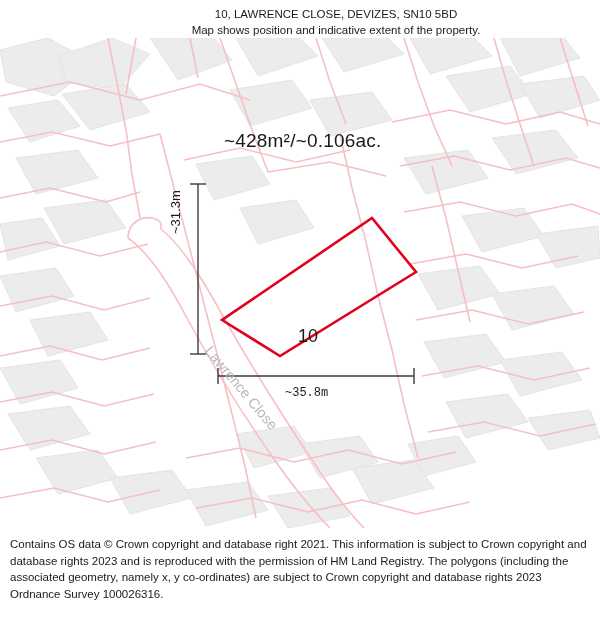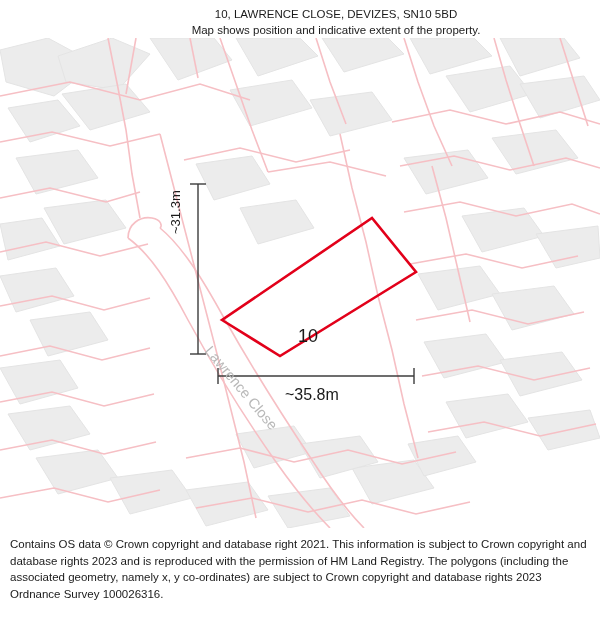--- a/index.html
+++ b/index.html
@@ -86,23 +86,24 @@
     font-size: 13px;
     color: #1a1a1a;
     transform: rotate(-90deg);
     transform-origin: left top;
     white-space: nowrap;
   }
   .dim-horiz {
     position: absolute;
     left: 285px;
     top: 348px;
-    font-size: 16px;
+    font-size: 12px;
     color: #1a1a1a;
     white-space: nowrap;
+    font-family: Liberation Mono, monospace;
   }
   .street-label {
     position: absolute;
     left: 214px;
     top: 305px;
     font-size: 14.5px;
     color: #b9b9b9;
     transform: rotate(50deg);
     transform-origin: left top;
     white-space: nowrap;
@@ -212,20 +213,21 @@
         <line x1="190" y1="316" x2="206" y2="316"></line>
       </g>
 
       <g stroke="#3c3c3c" stroke-width="1.4">
         <line x1="218" y1="338" x2="414" y2="338"></line>
         <line x1="218" y1="330" x2="218" y2="346"></line>
         <line x1="414" y1="330" x2="414" y2="346"></line>
       </g>
     </svg>
 
+    <div class="area-label">~428m²/~0.106ac.</div>
     <div class="plot-number">10</div>
     <div class="dim-vert">~31.3m</div>
     <div class="dim-horiz">~35.8m</div>
     <div class="street-label">Lawrence Close</div>
   </div>
 
   <div class="footer">Contains OS data © Crown copyright and database right 2021. This information is subject to Crown copyright and database rights 2023 and is reproduced with the permission of HM Land Registry. The polygons (including the associated geometry, namely x, y co-ordinates) are subject to Crown copyright and database rights 2023 Ordnance Survey 100026316.</div>
 
 </div>
 

